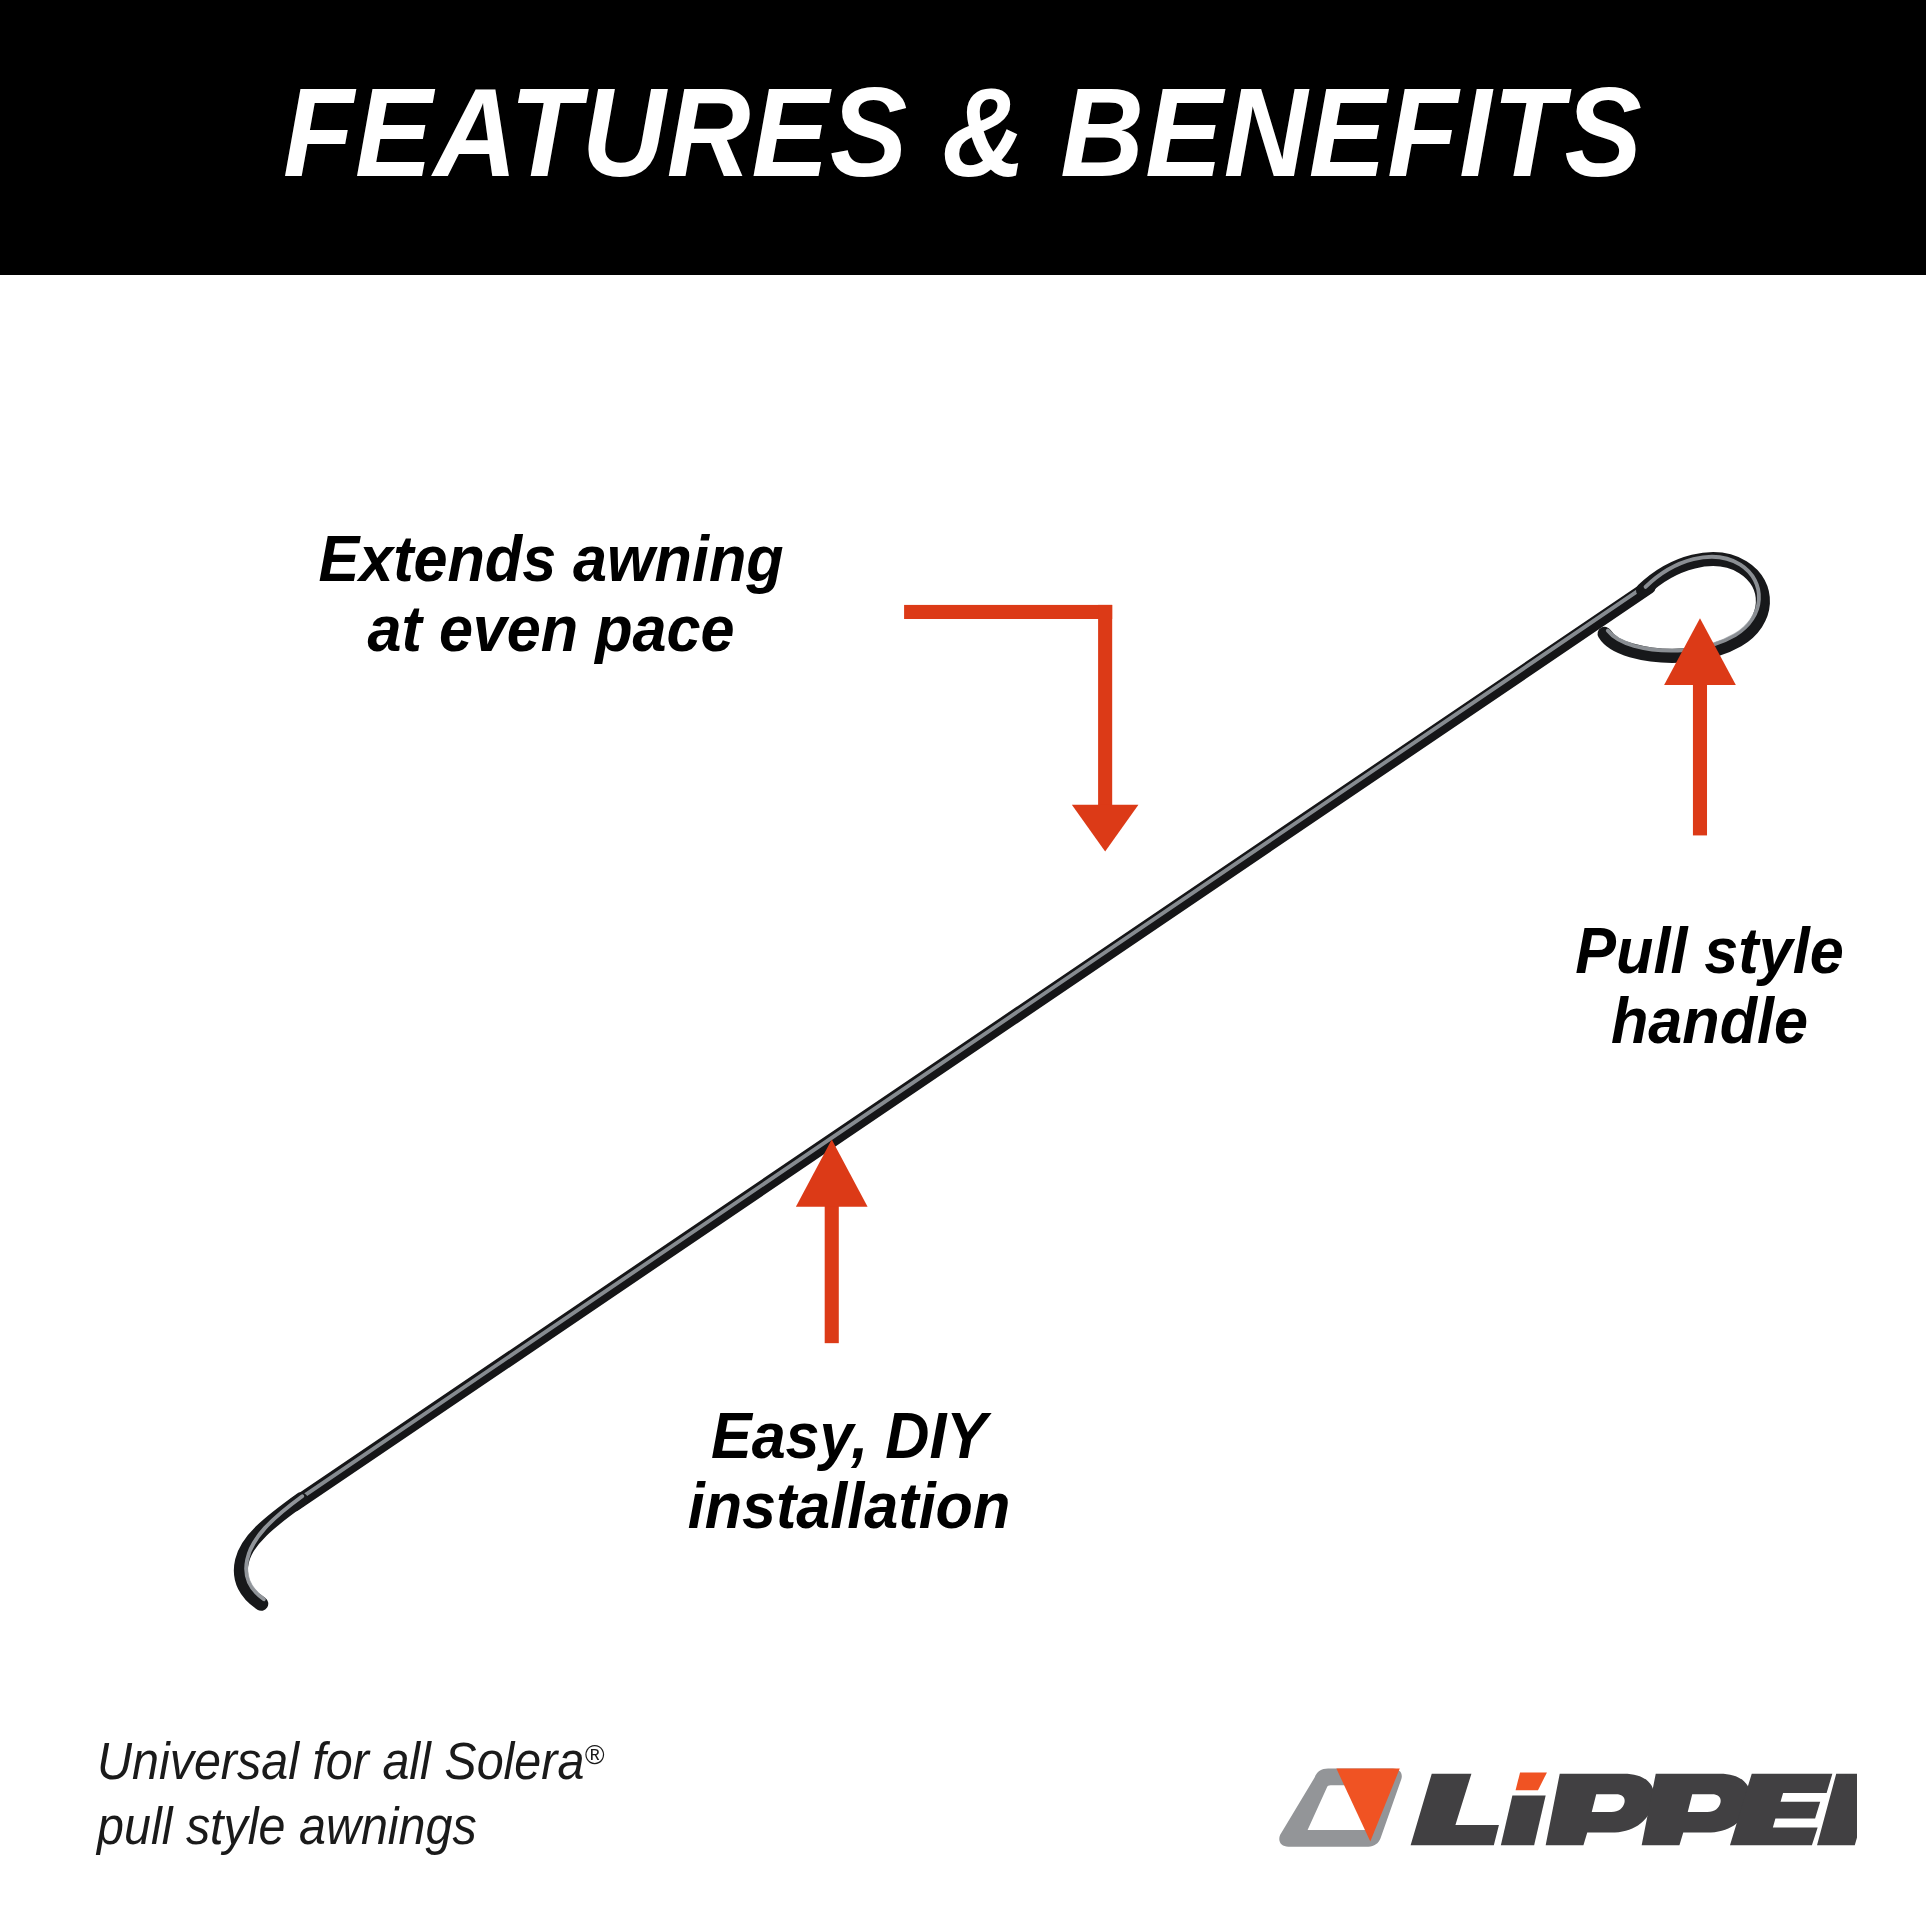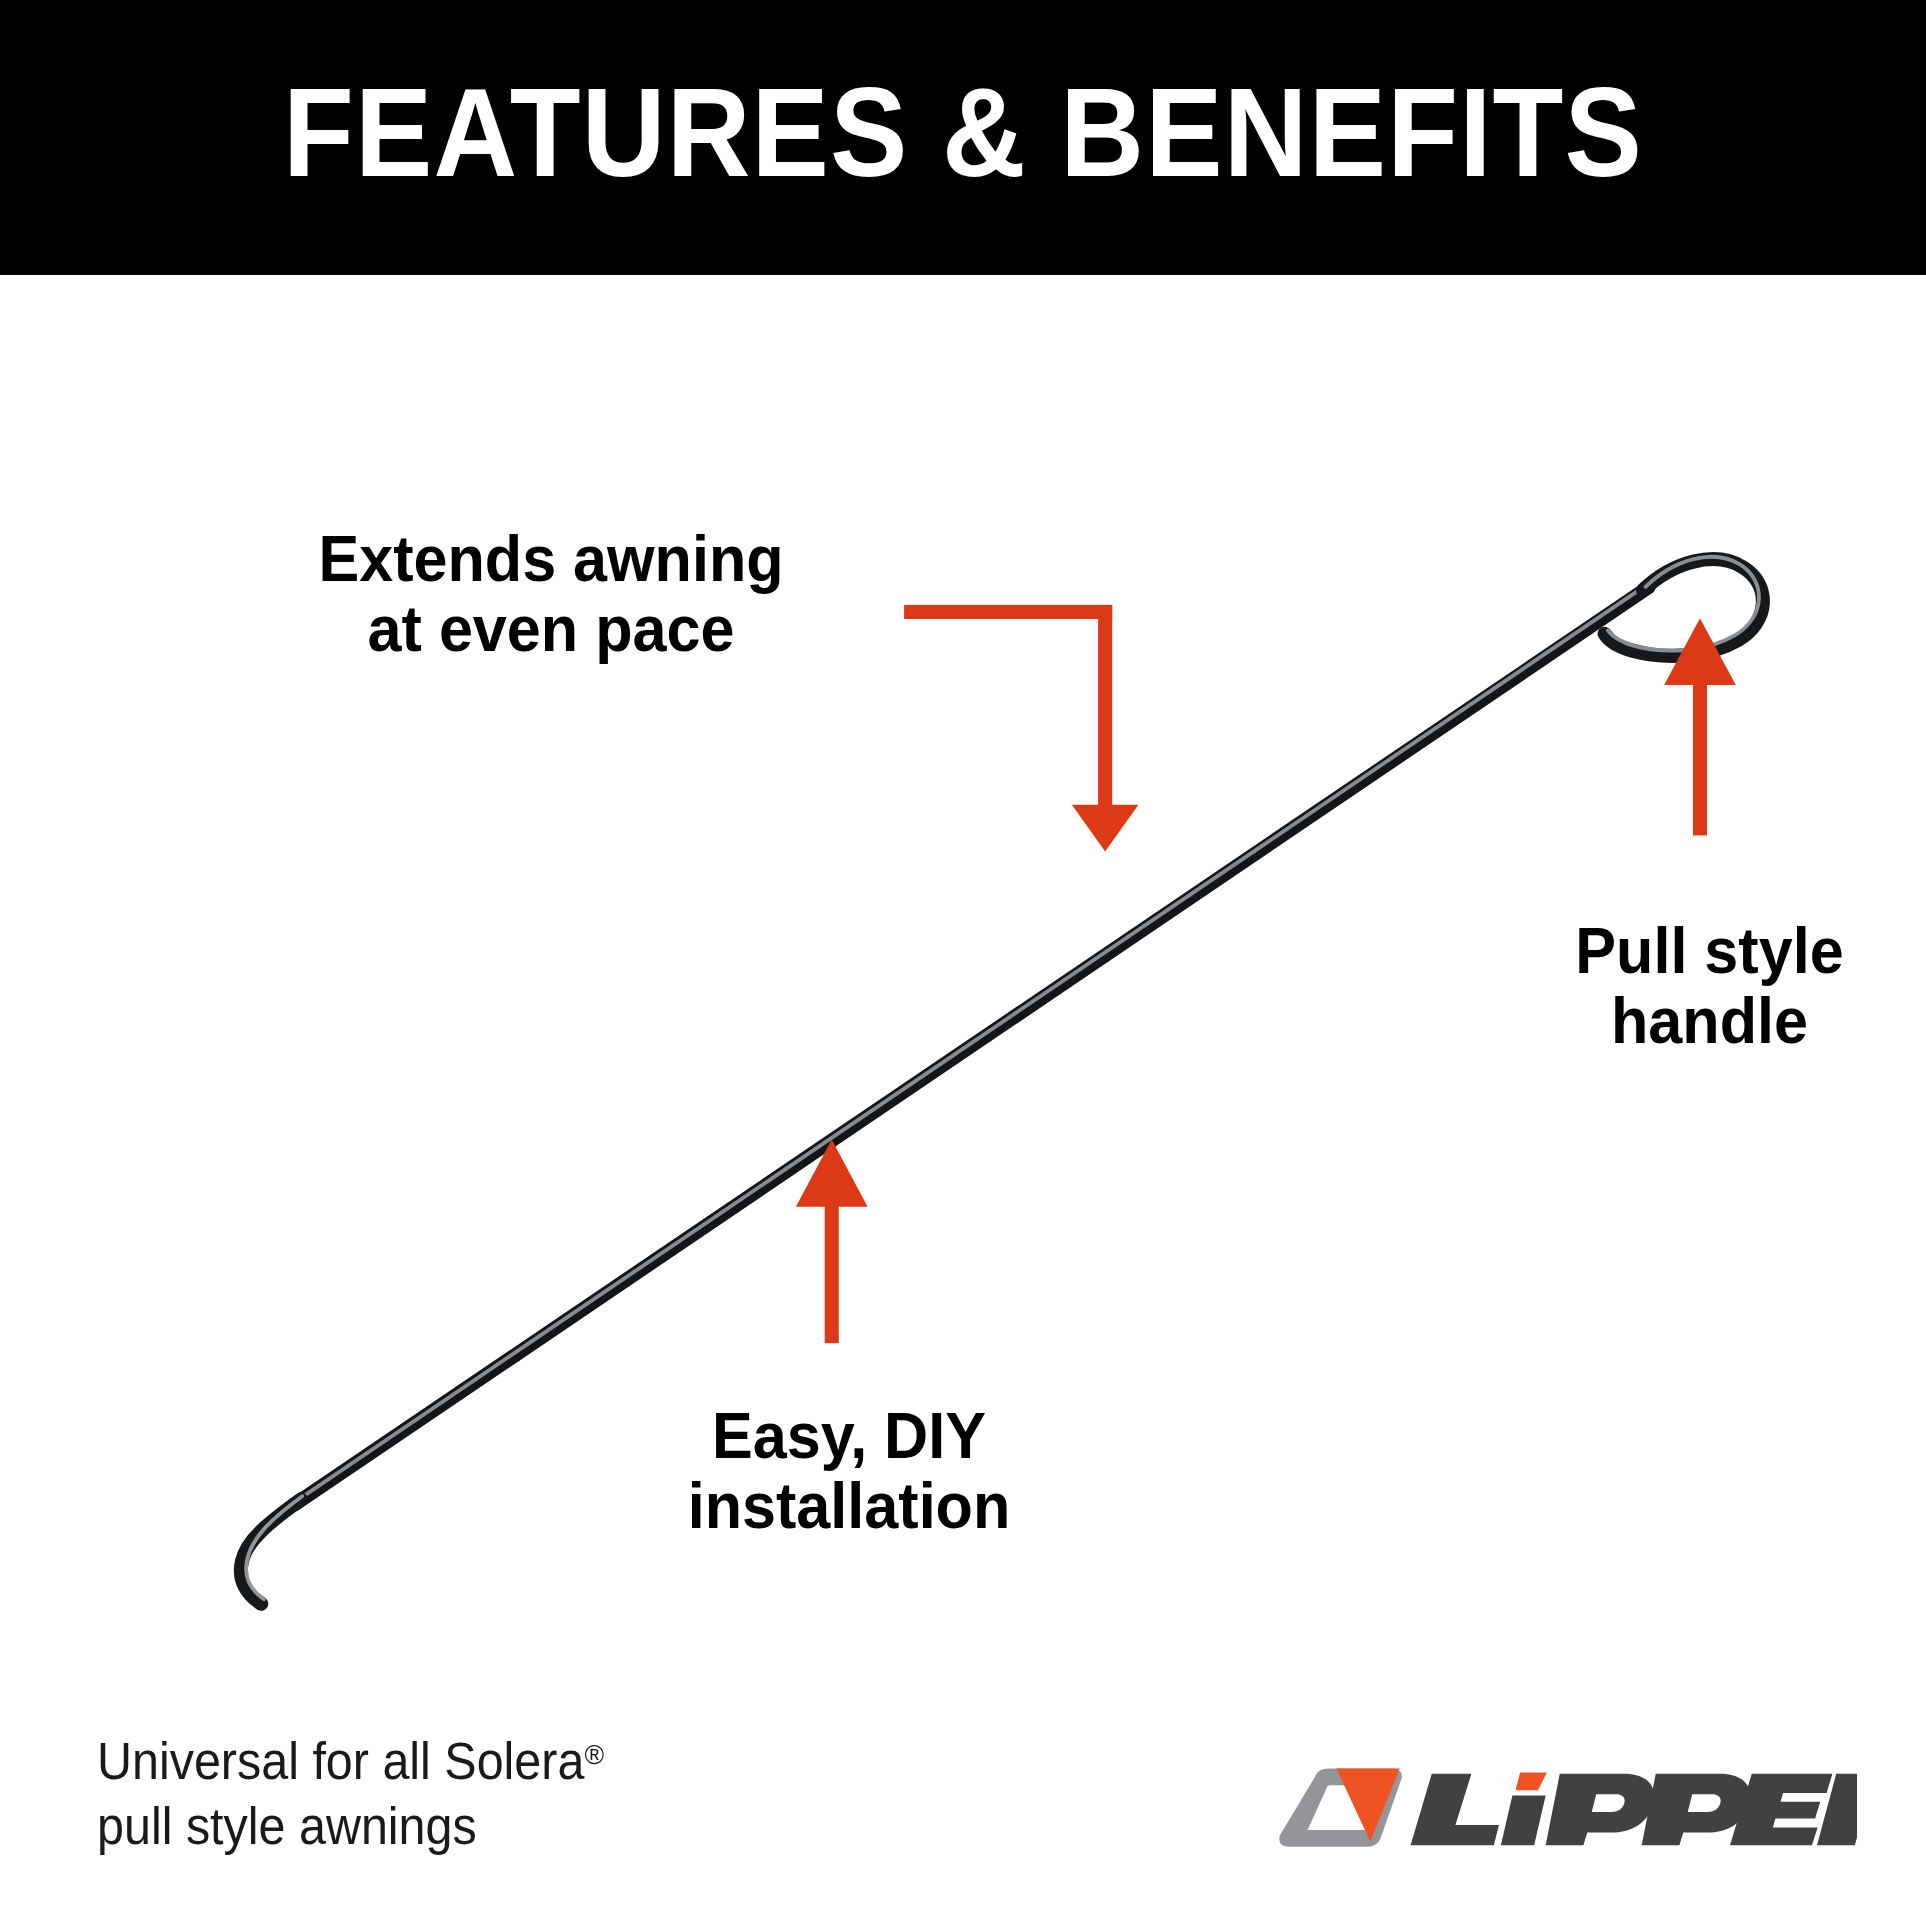--- a/index.html
+++ b/index.html
@@ -9,20 +9,21 @@
   }
   body {
     font-family: "Liberation Sans", sans-serif;
   }
   #page {
     position: relative;
     width: 1926px;
     height: 1926px;
     background: #ffffff;
     overflow: hidden;
+    font-style: italic;
   }
 
   
   .header-bar {
     position: absolute;
     left: 0;
     top: 0;
     width: 1926px;
     height: 275px;
     background: #000000;

